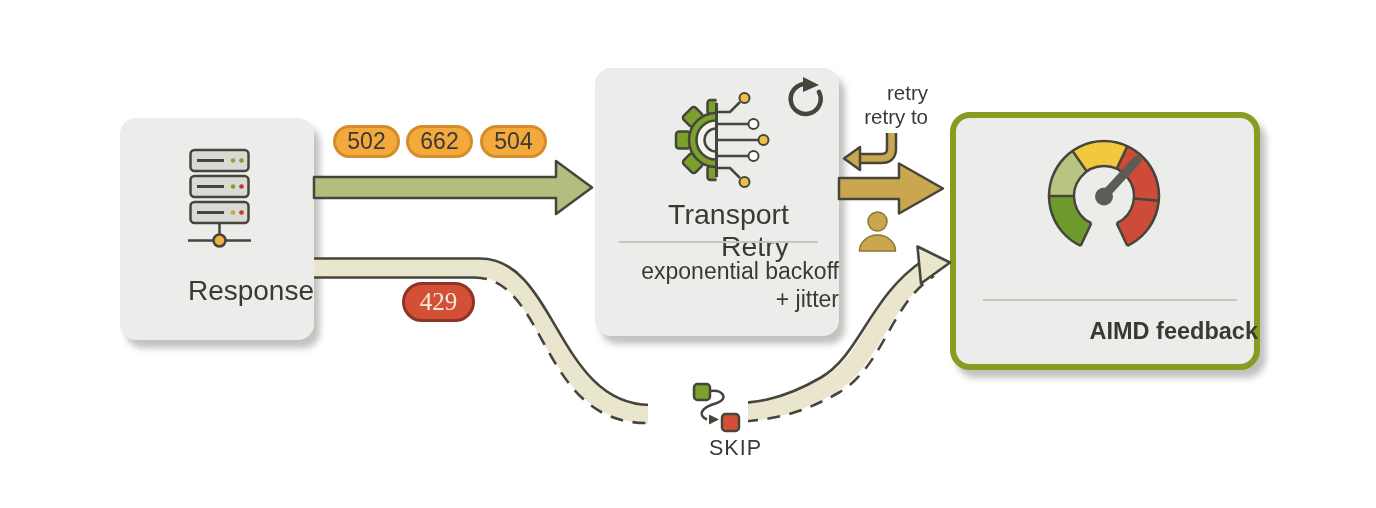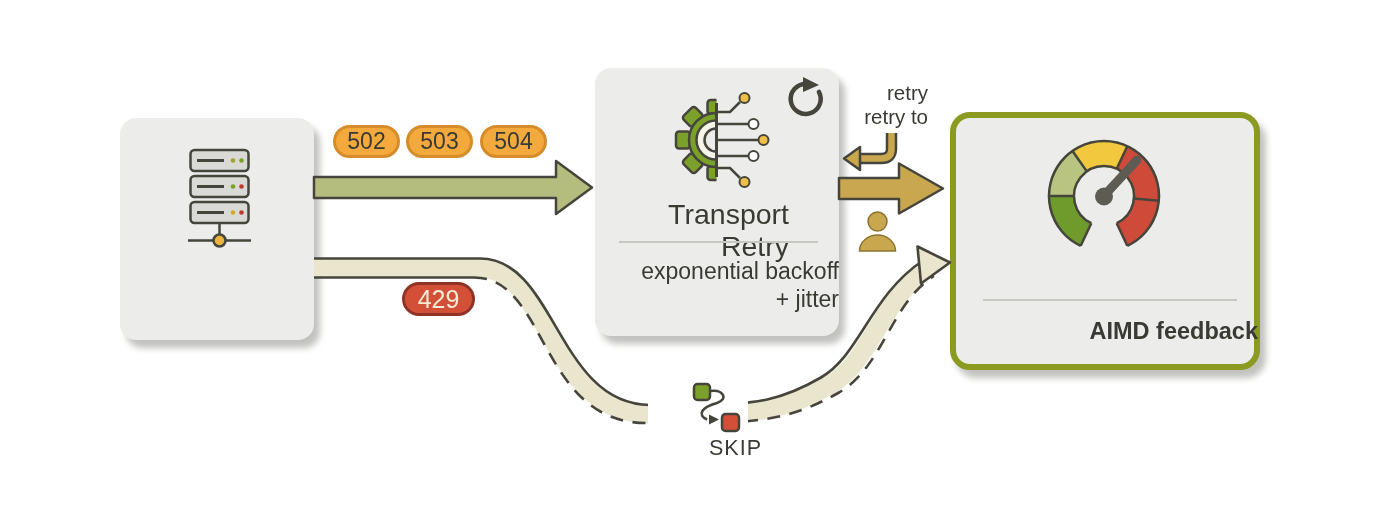--- a/index.html
+++ b/index.html
@@ -53,22 +53,22 @@
   .retry-label{left:844px;top:81px;width:84px;font-size:20.5px;line-height:23.5px;}
   .skip-label{left:672px;top:436px;width:90px;font-size:21.5px;letter-spacing:1px;}
   .divider{position:absolute;height:2px;background:var(--divider-gray,#c7c7c2);z-index:3;}
   .divider.d1{left:619px;top:241px;width:199px;}
   .divider.d2{left:983px;top:299px;width:254px;}
 
   .badge{position:absolute;z-index:3;display:flex;align-items:center;justify-content:center;}
   .badge.orange{width:67px;height:33px;border-radius:17px;background:var(--badge-orange-fill,#f3a93c);
     border:3px solid var(--badge-orange-border,#d68c28);font-size:23px;color:var(--text-dark,#3a3a35);}
   .badge.b502{left:333px;top:125px;} .badge.b503{left:406px;top:125px;} .badge.b504{left:480px;top:125px;}
-  .badge.red{left:402px;top:282px;width:73px;height:34px;border-radius:20px;background:var(--badge-red-fill,#d44f38);
-    border:3px solid var(--badge-red-border,#8e3325);font-size:25px;color:var(--badge-red-text,#f2ecd4);}
+  .badge.red{left:402px;top:282px;width:73px;height:40px;border-radius:20px;background:var(--badge-red-fill,#d44f38);
+    border:3px solid var(--badge-red-border,#8e3325);font-size:25px;color:var(--badge-red-text,#f2ecd4);font-family:Liberation Serif, serif;}
 </style>
 </head>
 <body>
 
 <div class="canvas">
 
   <div class="box provider"></div>
   <div class="box transport"></div>
   <div class="box client"></div>
 
@@ -171,24 +171,25 @@
     <g>
       <path class="trace" d="M 710 391 C 723 389 729 399 717 403 C 701 407.5 697 415 707 419.5"></path>
       <polygon points="709,414.5 709,424.5 719,419.5" fill="var(--outline-dark,#45453c)"></polygon>
       <rect x="694" y="384" width="16" height="16" rx="3.5" class="skip-green"></rect>
       <rect x="722" y="414" width="17" height="17" rx="3.5" class="skip-red"></rect>
     </g>
   </svg>
 
   <div class="label provider-title">
     <br>
+    <span>Response</span>
   </div>
 
   <div class="badge orange b502">502</div>
-  <div class="badge orange b503">503</div>
+  <div class="badge orange b503">662</div>
   <div class="badge orange b504">504</div>
   <div class="badge red">429</div>
 
   <div class="label transport-title">Transport Retry</div>
   <div class="divider d1"></div>
   <div class="label transport-sub">
     <span>exponential backoff</span><br>
     <span>+ jitter</span>
   </div>
 

